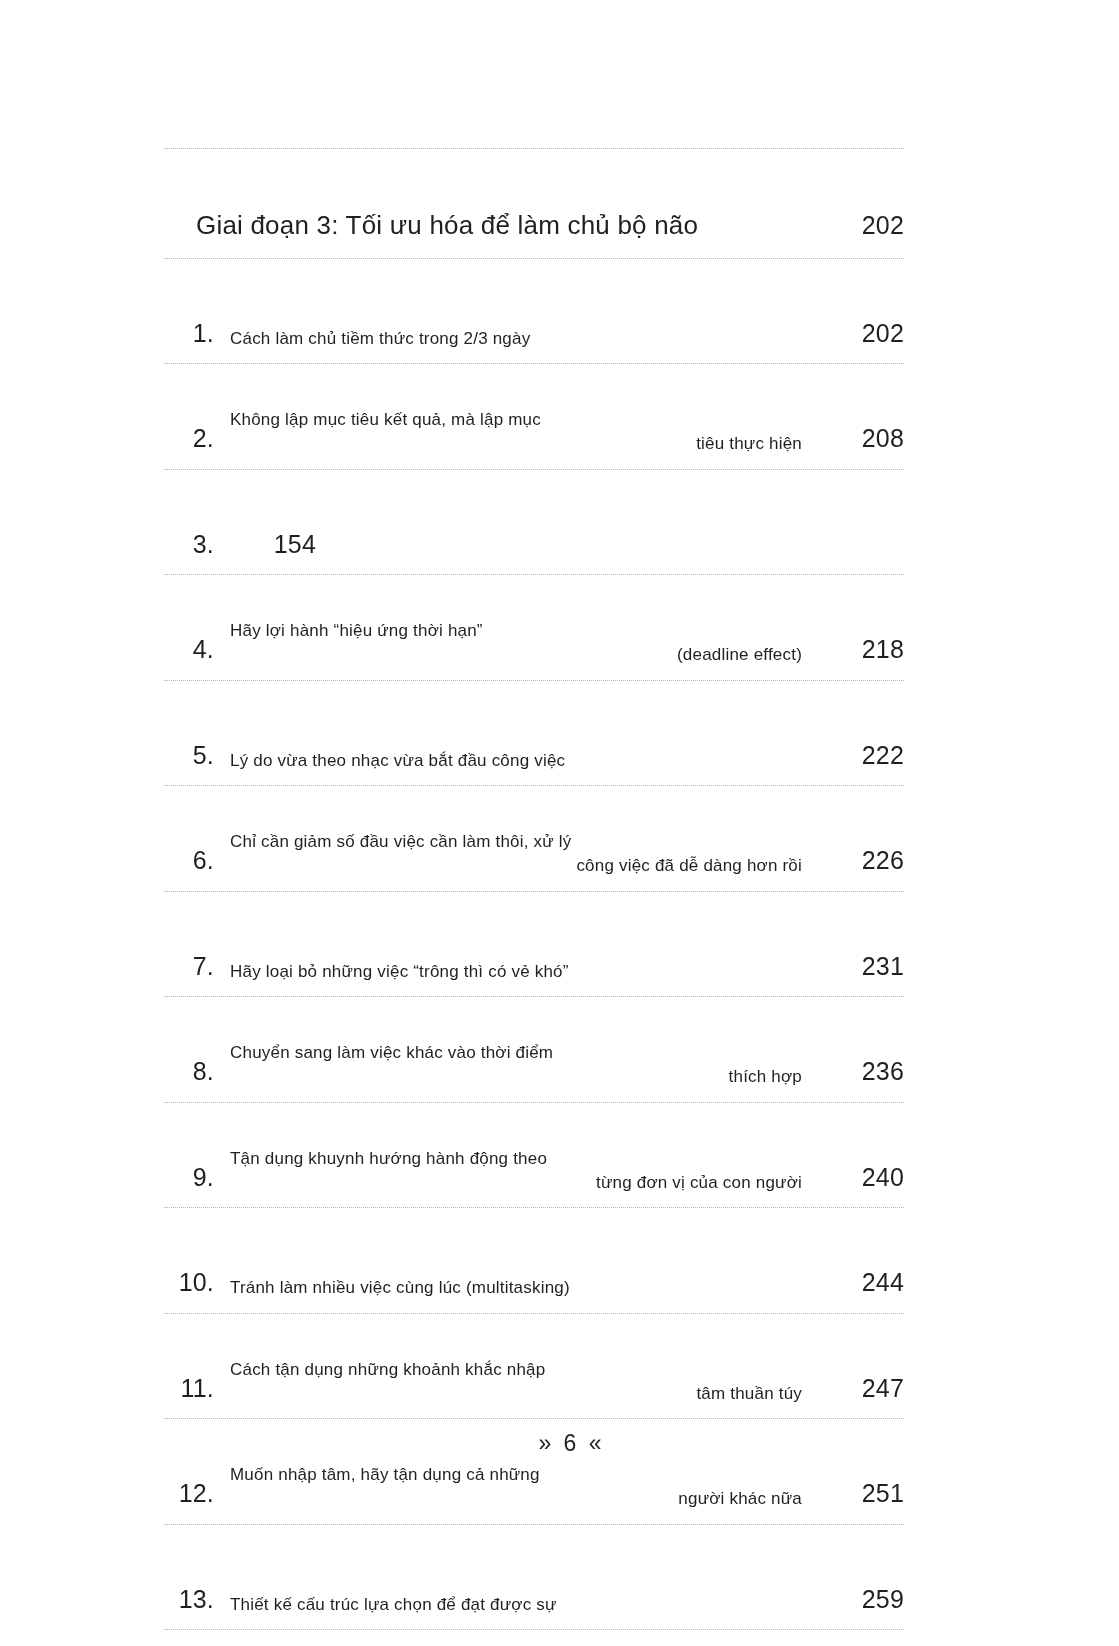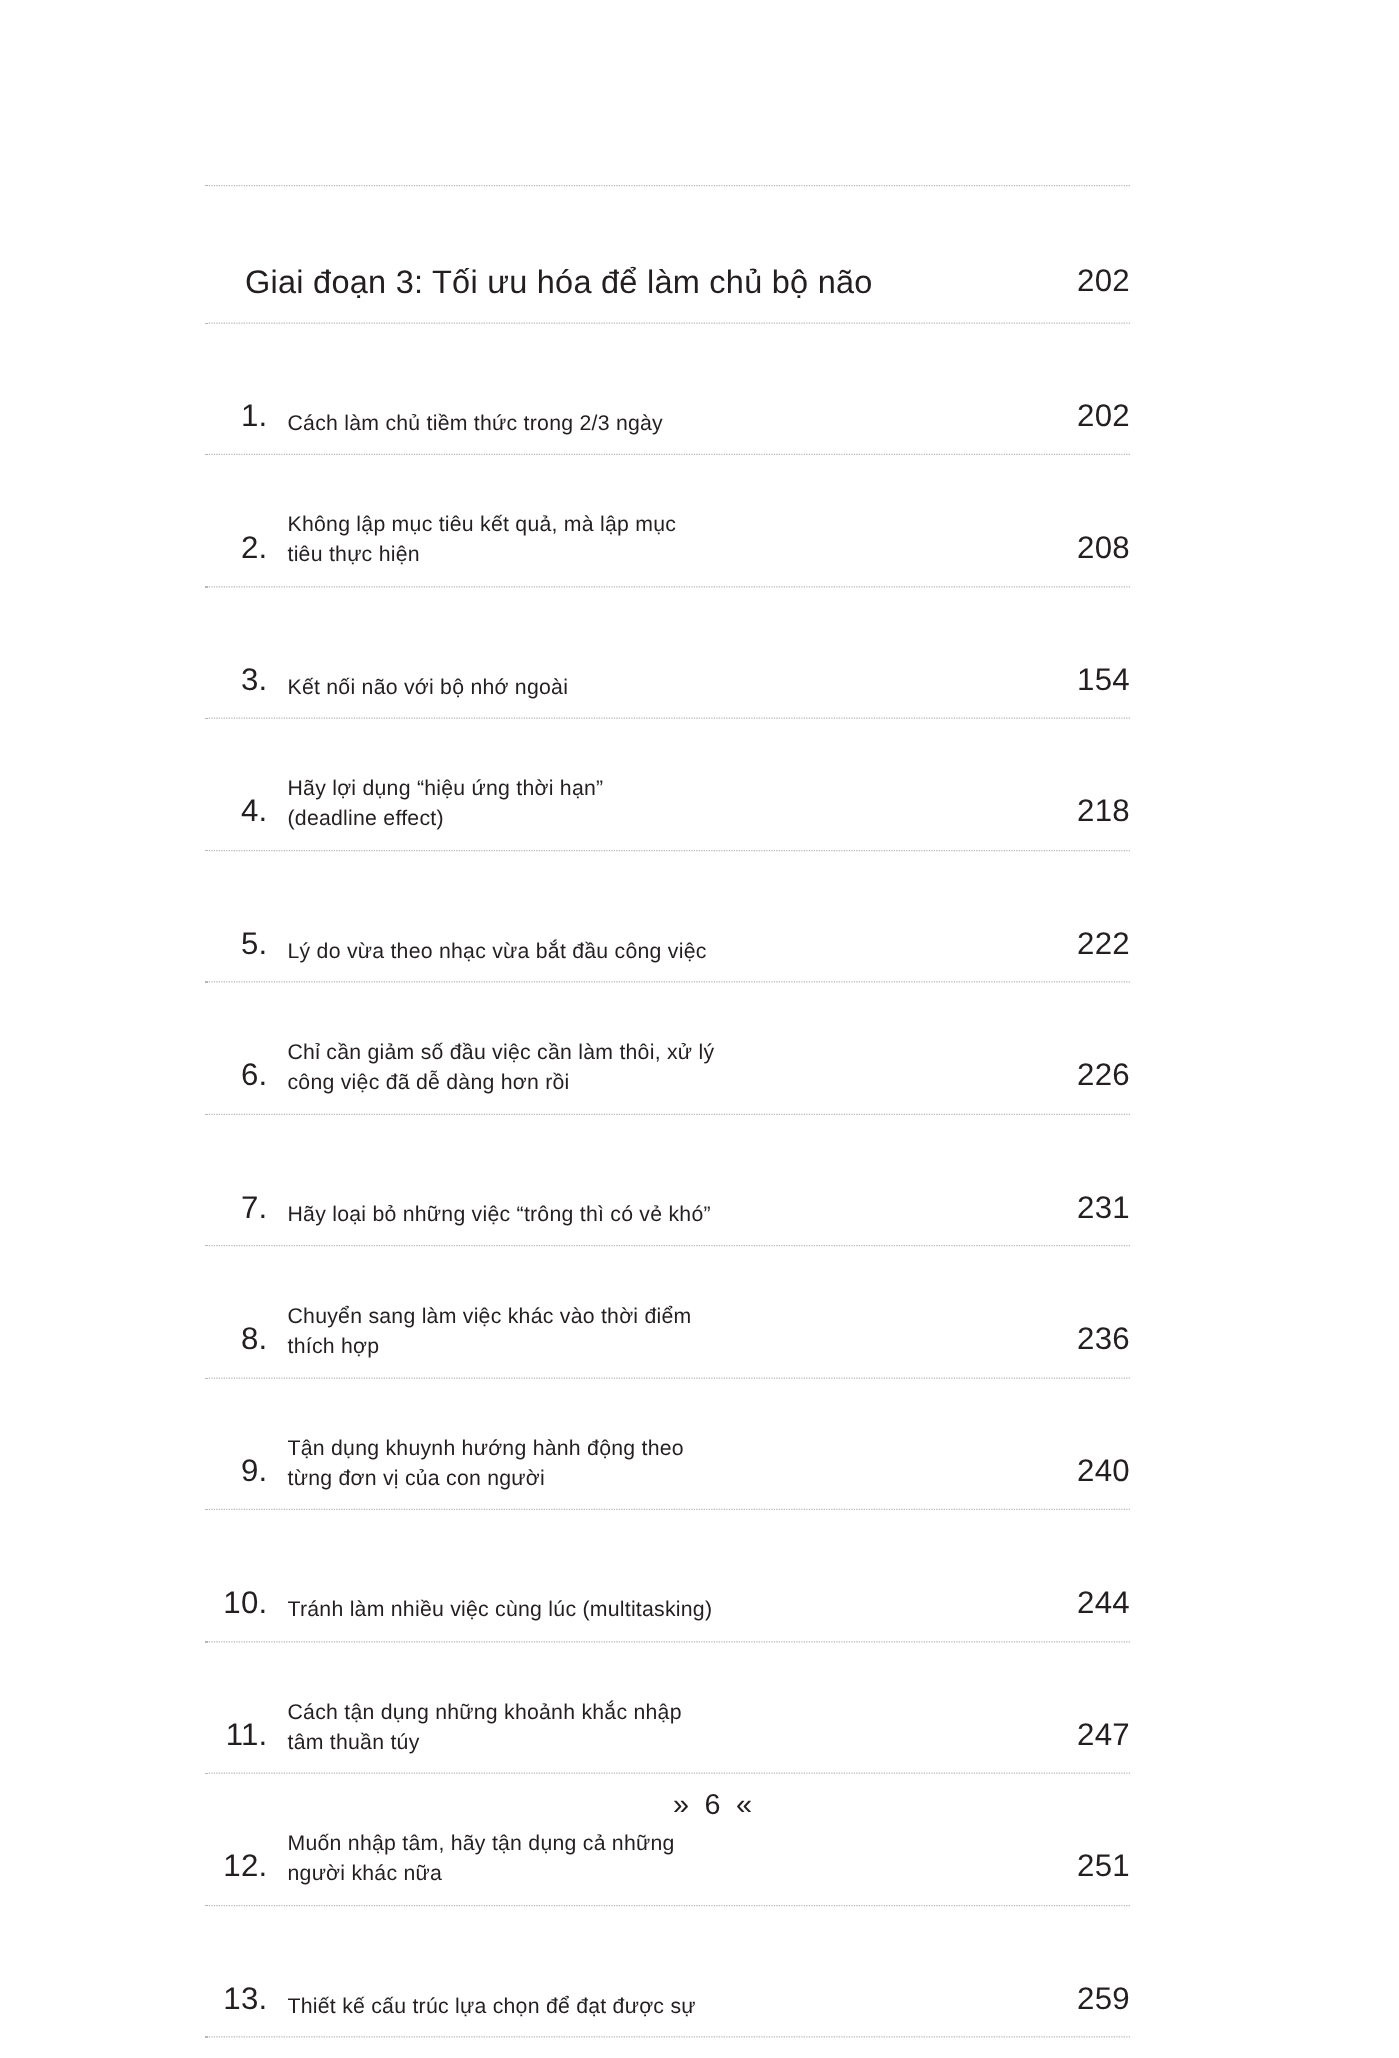--- a/index.html
+++ b/index.html
@@ -54,20 +54,21 @@
   .row .title {
     flex: 1 1 auto;
     font-size: 17px;
     line-height: 1.42;
     color: #231f20;
     letter-spacing: 0.2px;
     padding-right: 16px;
   }
   .row .title .l2 {
     display: block;
+    text-align: right;
   }
   .row .page-no {
     flex: 0 0 86px;
     width: 86px;
     text-align: right;
     font-size: 25px;
     line-height: 1.42;
     color: #231f20;
     letter-spacing: 0.2px;
     margin-top: 43px;
@@ -120,30 +121,27 @@
       <div class="num">2.</div>
       <div class="title">
         <span>Không lập mục tiêu kết quả, mà lập mục</span>
         <span class="l2">tiêu thực hiện</span>
       </div>
       <div class="page-no">208</div>
     </div>
 
     <div class="row">
       <div class="num">3.</div>
-      <div class="title">
-        <span>Kết nối não với bộ nhớ ngoài</span>
-      </div>
       <div class="page-no">154</div>
     </div>
 
     <div class="row">
       <div class="num">4.</div>
       <div class="title">
-        <span>Hãy lợi dụng “hiệu ứng thời hạn”</span>
+        <span>Hãy lợi hành “hiệu ứng thời hạn”</span>
         <span class="l2">(deadline effect)</span>
       </div>
       <div class="page-no">218</div>
     </div>
 
     <div class="row">
       <div class="num">5.</div>
       <div class="title">
         <span>Lý do vừa theo nhạc vừa bắt đầu công việc</span>
       </div>

